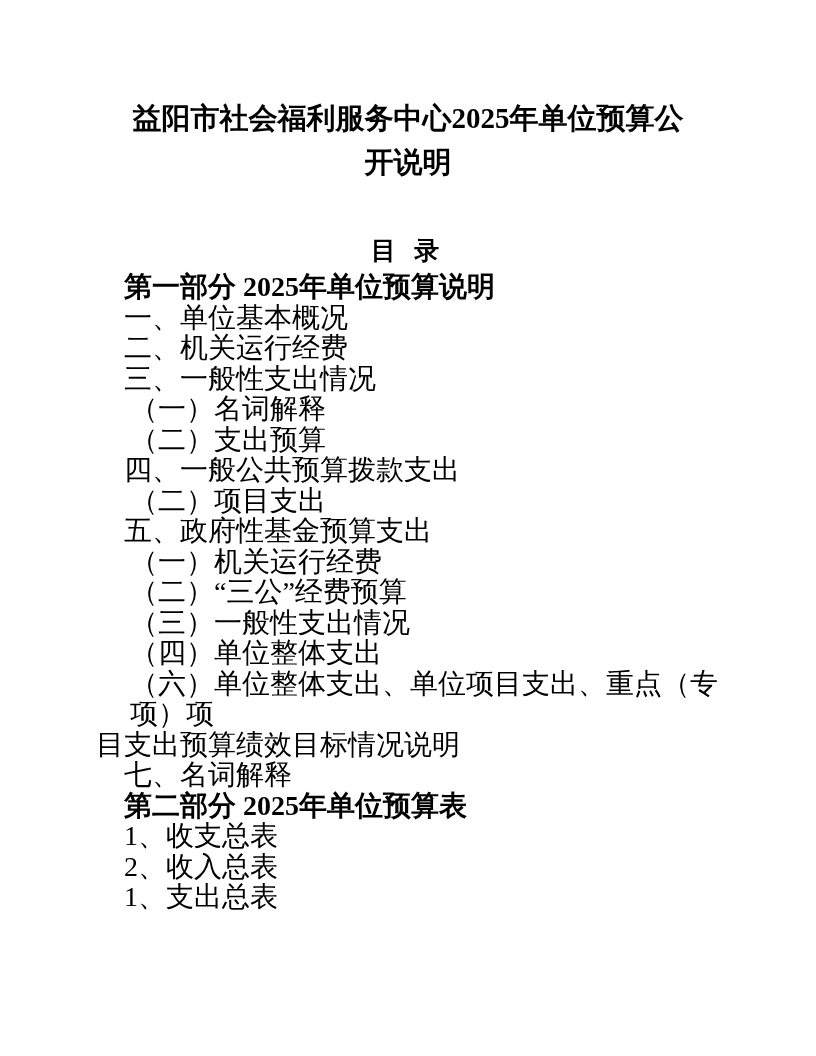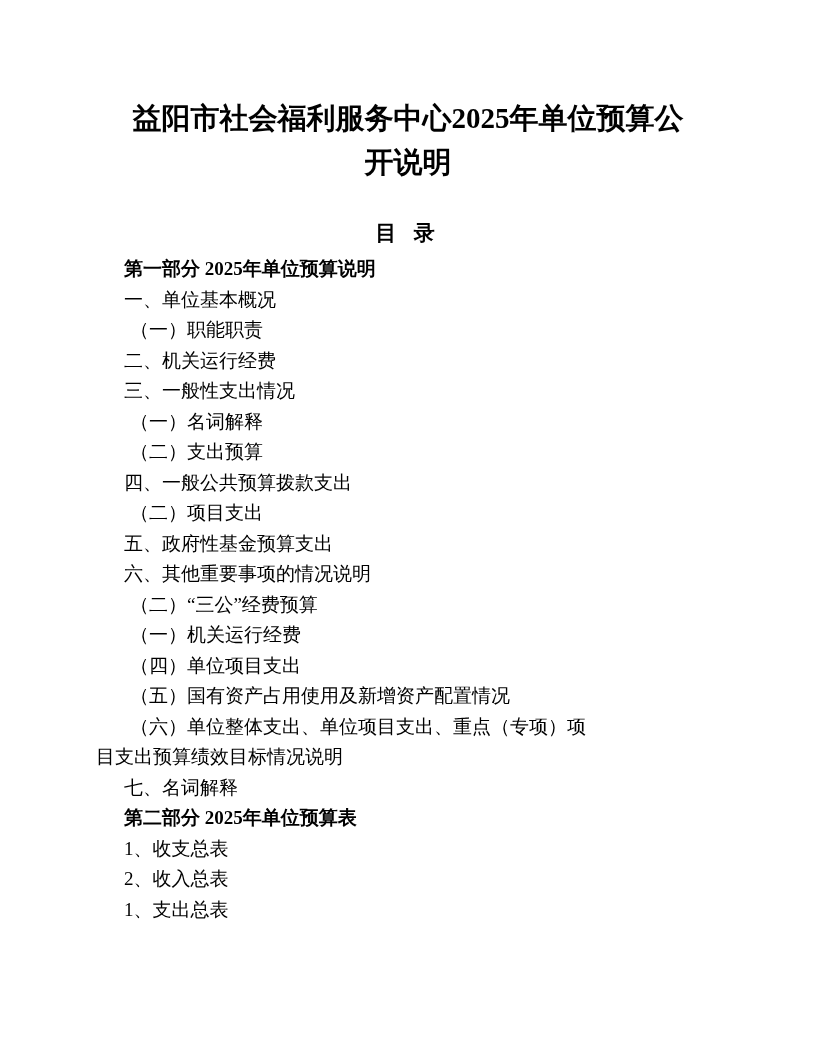--- a/index.html
+++ b/index.html
@@ -27,31 +27,31 @@
     font-size: 29px;
     line-height: 44px;
     text-align: center;
     letter-spacing: 0px;
     margin: 0 auto;
     width: 560px;
     padding-top: 6px;
   }
   .toc-heading {
     font-weight: bold;
-    font-size: 21px;
+    font-size: 25px;
     text-align: center;
-    margin-top: 34px;
+    margin-top: 52px;
     letter-spacing: 6px;
     line-height: 30px;
   }
   .toc-list {
     margin-top: 6px;
   }
   .toc-line {
-    font-size: 19px;
+    font-size: 28px;
     line-height: 30.5px;
     white-space: pre-wrap;
     text-indent: 0;
   }
   .toc-line.indent1 {
     padding-left: 28px;
   }
   .toc-line.indent2 {
     padding-left: 34px;
   }
@@ -68,33 +68,31 @@
 
 <div class="page">
 
   <div class="doc-title">益阳市社会福利服务中心2025年单位预算公开说明</div>
 
   <div class="toc-heading">目 录</div>
 
   <div class="toc-list">
     <div class="toc-line bold">第一部分 2025年单位预算说明</div>
     <div class="toc-line indent1">一、单位基本概况</div>
-    <div class="toc-line indent2">（一）职能职责</div>
     <div class="toc-line indent1">二、机关运行经费</div>
     <div class="toc-line indent1">三、一般性支出情况</div>
     <div class="toc-line indent2">（一）名词解释</div>
     <div class="toc-line indent2">（二）支出预算</div>
     <div class="toc-line indent1">四、一般公共预算拨款支出</div>
     <div class="toc-line indent2">（二）项目支出</div>
     <div class="toc-line indent1">五、政府性基金预算支出</div>
-    <div class="toc-line indent1">六、其他重要事项的情况说明</div>
+    <div class="toc-line indent2">（一）机关运行经费</div>
     <div class="toc-line indent2">（二）“三公”经费预算</div>
-    <div class="toc-line indent2">（一）机关运行经费</div>
-    <div class="toc-line indent2">（四）单位项目支出</div>
-    <div class="toc-line indent2">（五）国有资产占用使用及新增资产配置情况</div>
+    <div class="toc-line indent2">（三）一般性支出情况</div>
+    <div class="toc-line indent2">（四）单位整体支出</div>
     <div class="toc-line indent2">（六）单位整体支出、单位项目支出、重点（专项）项</div>
     <div class="toc-line cont">目支出预算绩效目标情况说明</div>
     <div class="toc-line indent1">七、名词解释</div>
     <div class="toc-line bold">第二部分 2025年单位预算表</div>
     <div class="toc-line indent1">1、收支总表</div>
     <div class="toc-line indent1">2、收入总表</div>
     <div class="toc-line indent1">1、支出总表</div>
   </div>
 
 </div>

